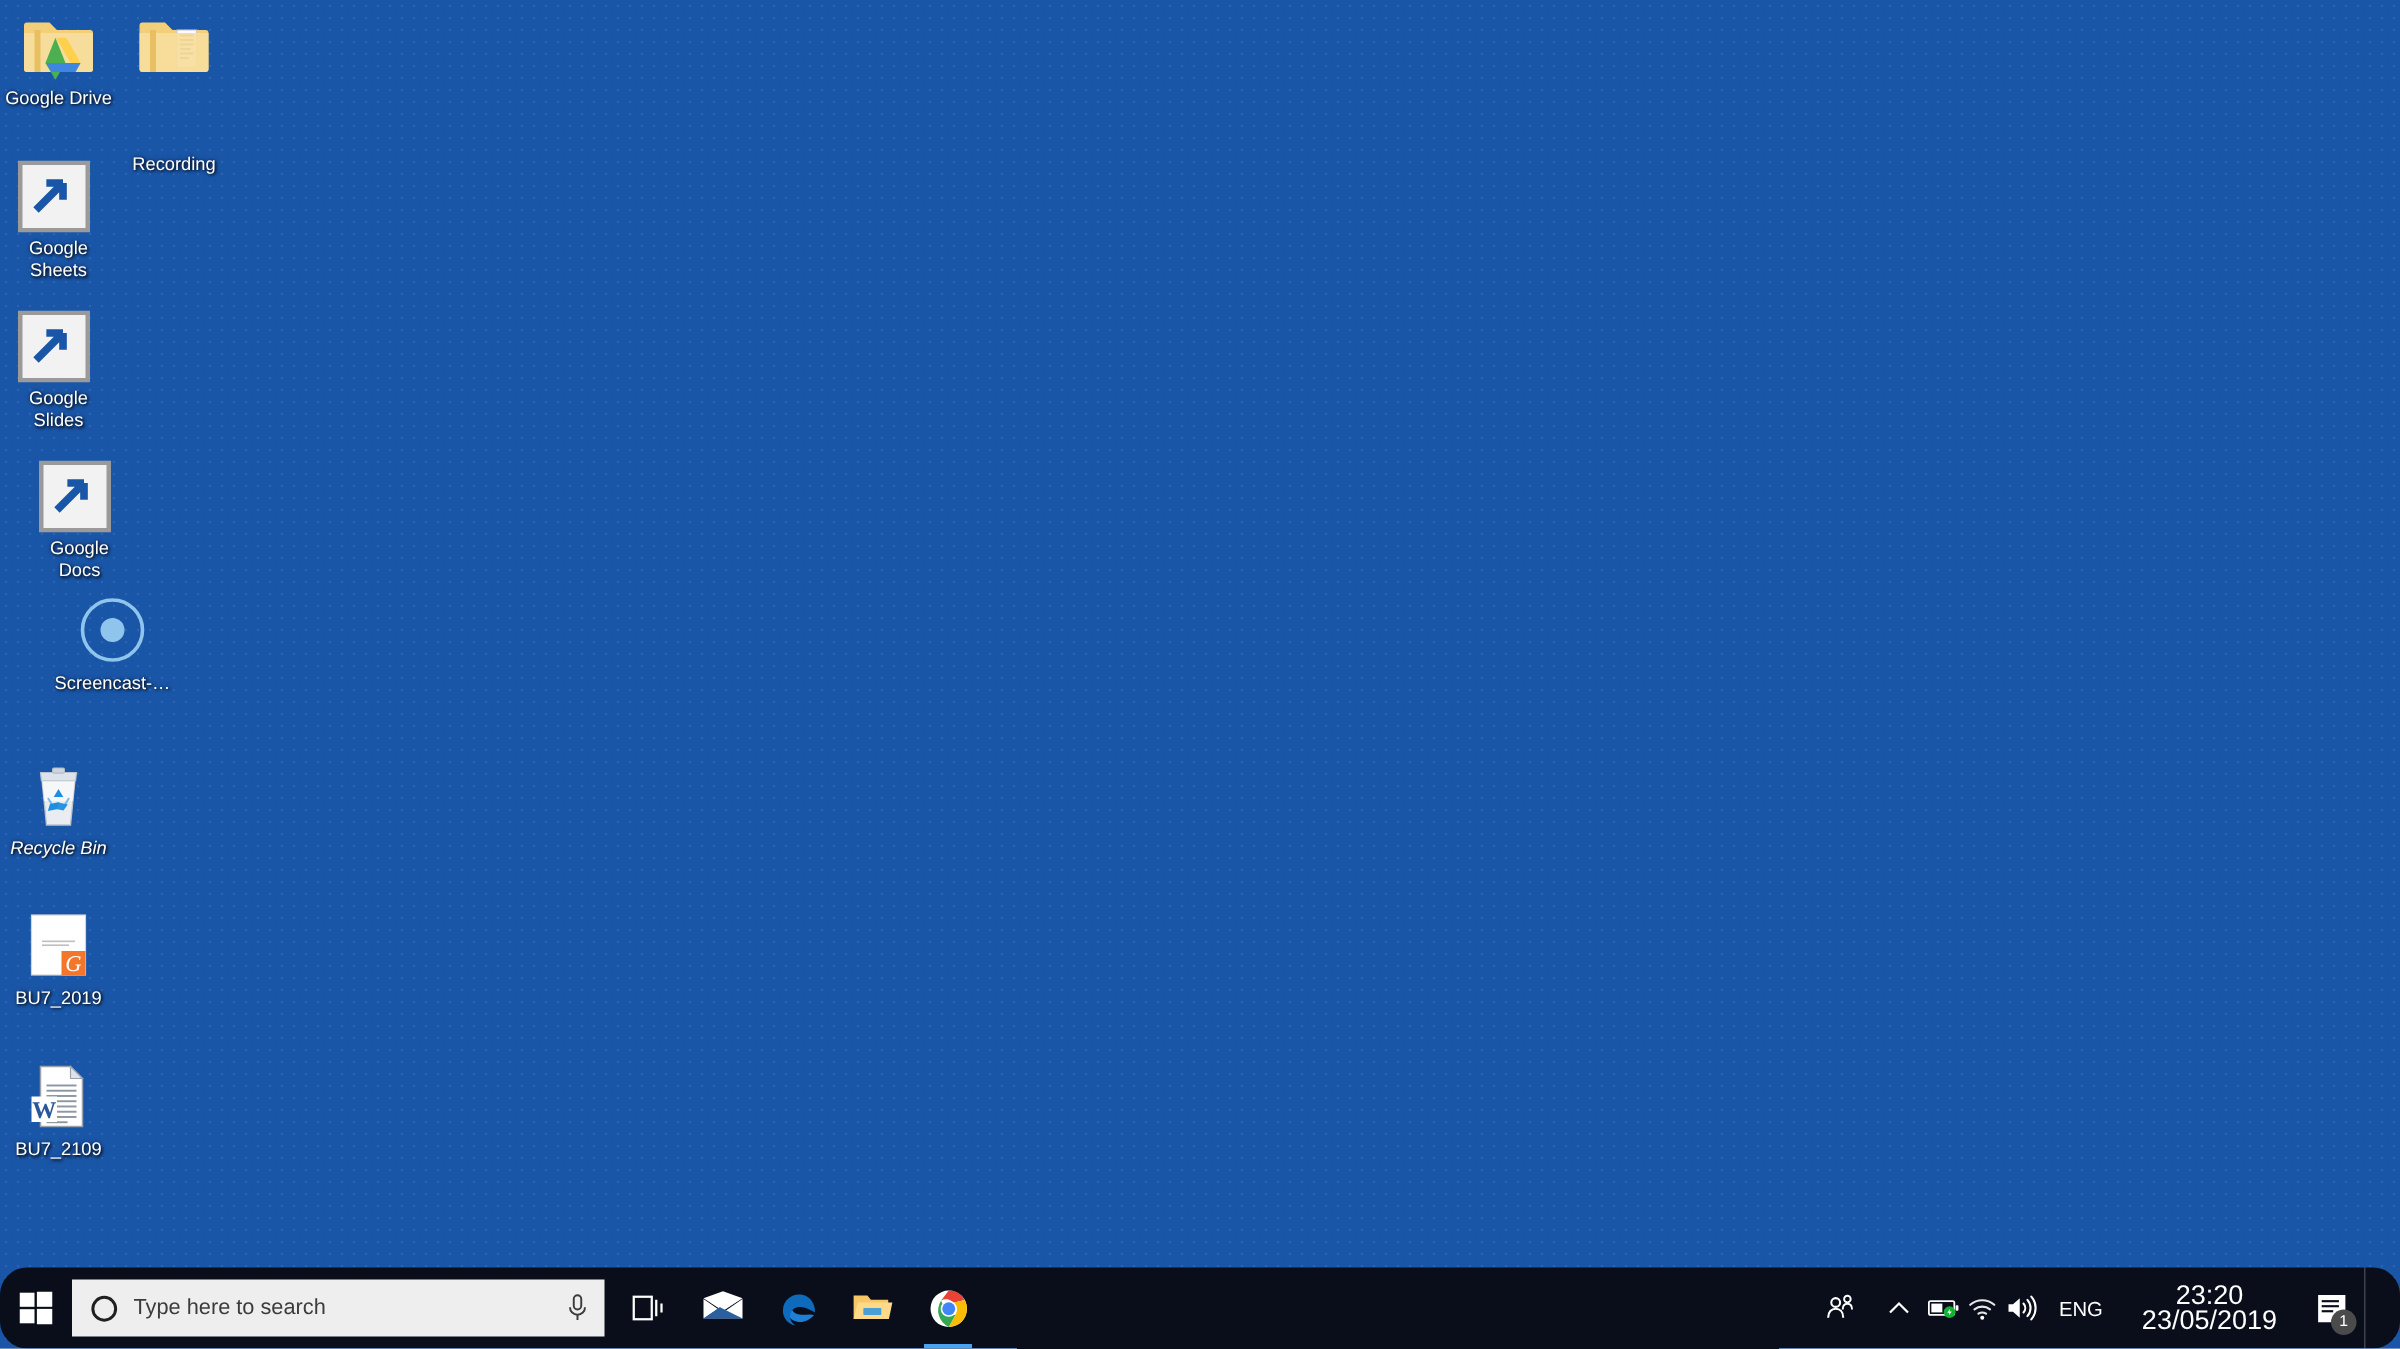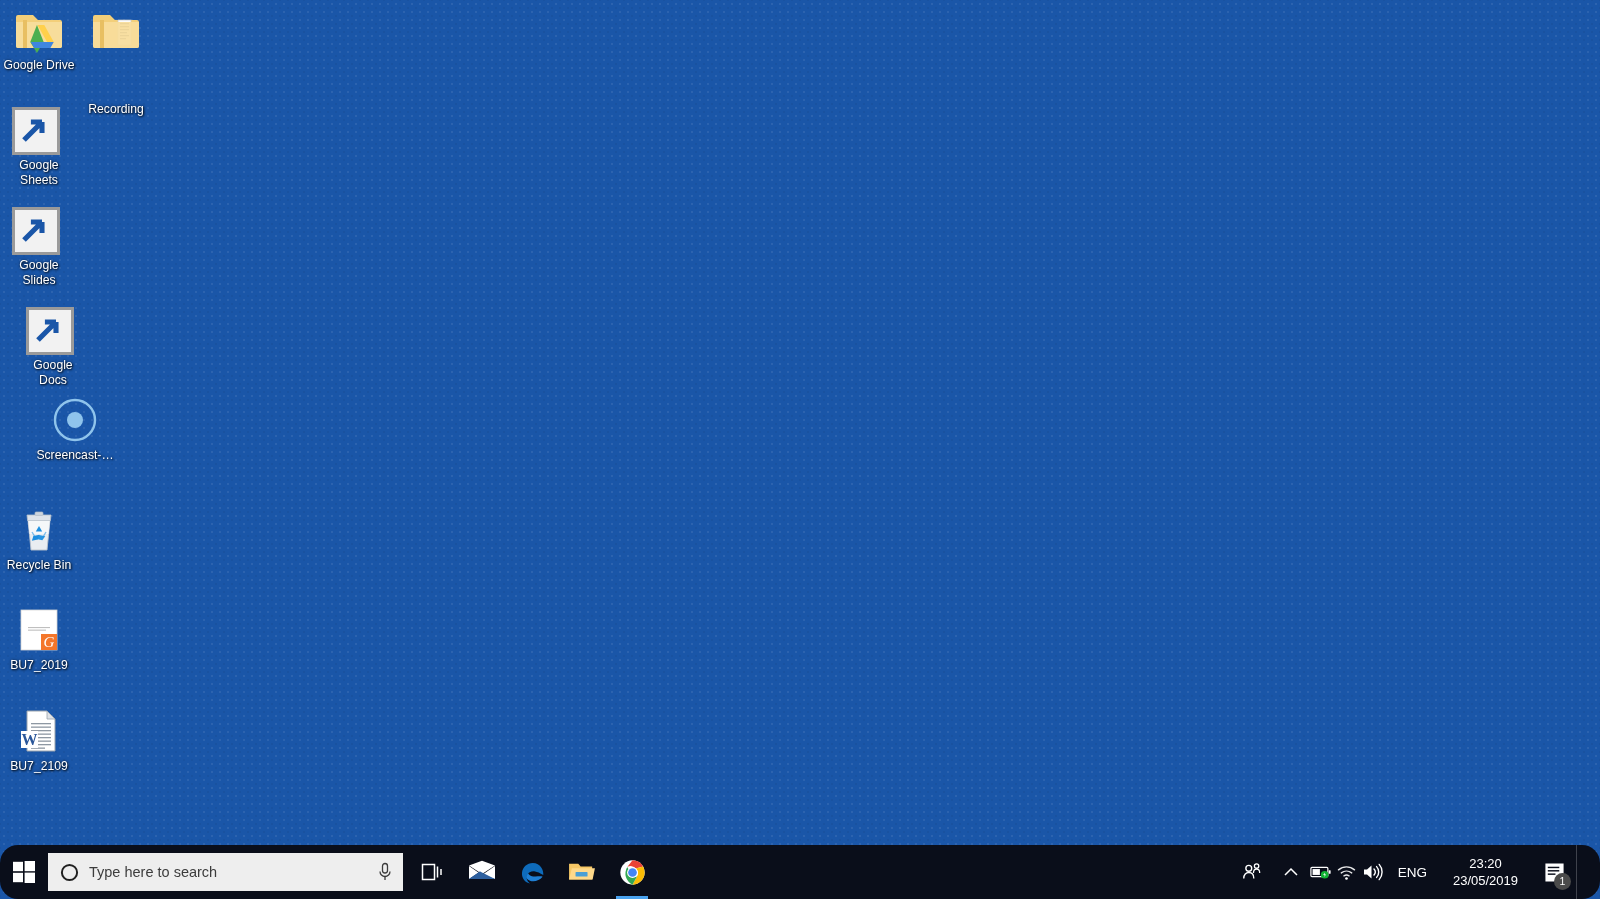--- a/index.html
+++ b/index.html
@@ -174,21 +174,21 @@
   }
 
   #tray-clock {
     height: 54px;
     display: flex;
     flex-direction: column;
     align-items: center;
     justify-content: center;
     padding: 0 14px;
     font-family: "Liberation Sans", sans-serif;
-    font-size: 13px;
+    font-size: 18px;
     line-height: 17px;
     color: #ffffff;
   }
 
   #tray-notifications {
     position: relative;
     width: 44px;
     height: 54px;
     display: flex;
     align-items: center;
@@ -323,21 +323,21 @@
     <div class="desk-icon" style="left:0px; top:396px;margin-left:36px;">
       <div class="icon-art">
         <svg viewBox="0 0 48 48">
           <circle cx="24" cy="24" r="20" fill="none" stroke="#8fc4ec" stroke-width="2.4"></circle>
           <circle cx="24" cy="24" r="8" fill="#8fc4ec"></circle>
         </svg>
       </div>
       <div class="icon-label">Screencast-…</div>
     </div>
 
-    <div class="desk-icon" style="left:0px; top:506px;">
+    <div class="desk-icon" style="left:0px; top:506px;font-style:italic;">
       <div class="icon-art">
         <svg viewBox="0 0 48 48">
           <path d="M13 14 L35 14 L32 44 L16 44 Z" fill="#e9edf1" stroke="#b9c2cc" stroke-width="0.9"></path>
           <path d="M13 14 L35 14 L33.6 28 L14.4 28 Z" fill="#f7f9fb" opacity="0.8"></path>
           <path d="M12 9 L36 9 L35.4 14.5 L12.6 14.5 Z" fill="#dde3ea" stroke="#b9c2cc" stroke-width="0.8"></path>
           <rect x="20" y="6" width="8" height="3.4" rx="1" fill="#cdd5de" stroke="#b2bcc7" stroke-width="0.7"></rect>
           <g fill="#1d8fe0">
             <path d="M24 20 L27.2 25.4 H20.8 Z"></path>
             <path d="M18.6 29.5 L24.8 29.5 L22.3 33.8 L16.2 33.8 Z" transform="rotate(-12 21 31)"></path>
             <path d="M23.8 29.5 L30 29.5 L28 34 L22 34 Z" transform="rotate(12 26 31)" opacity="0.95"></path>

